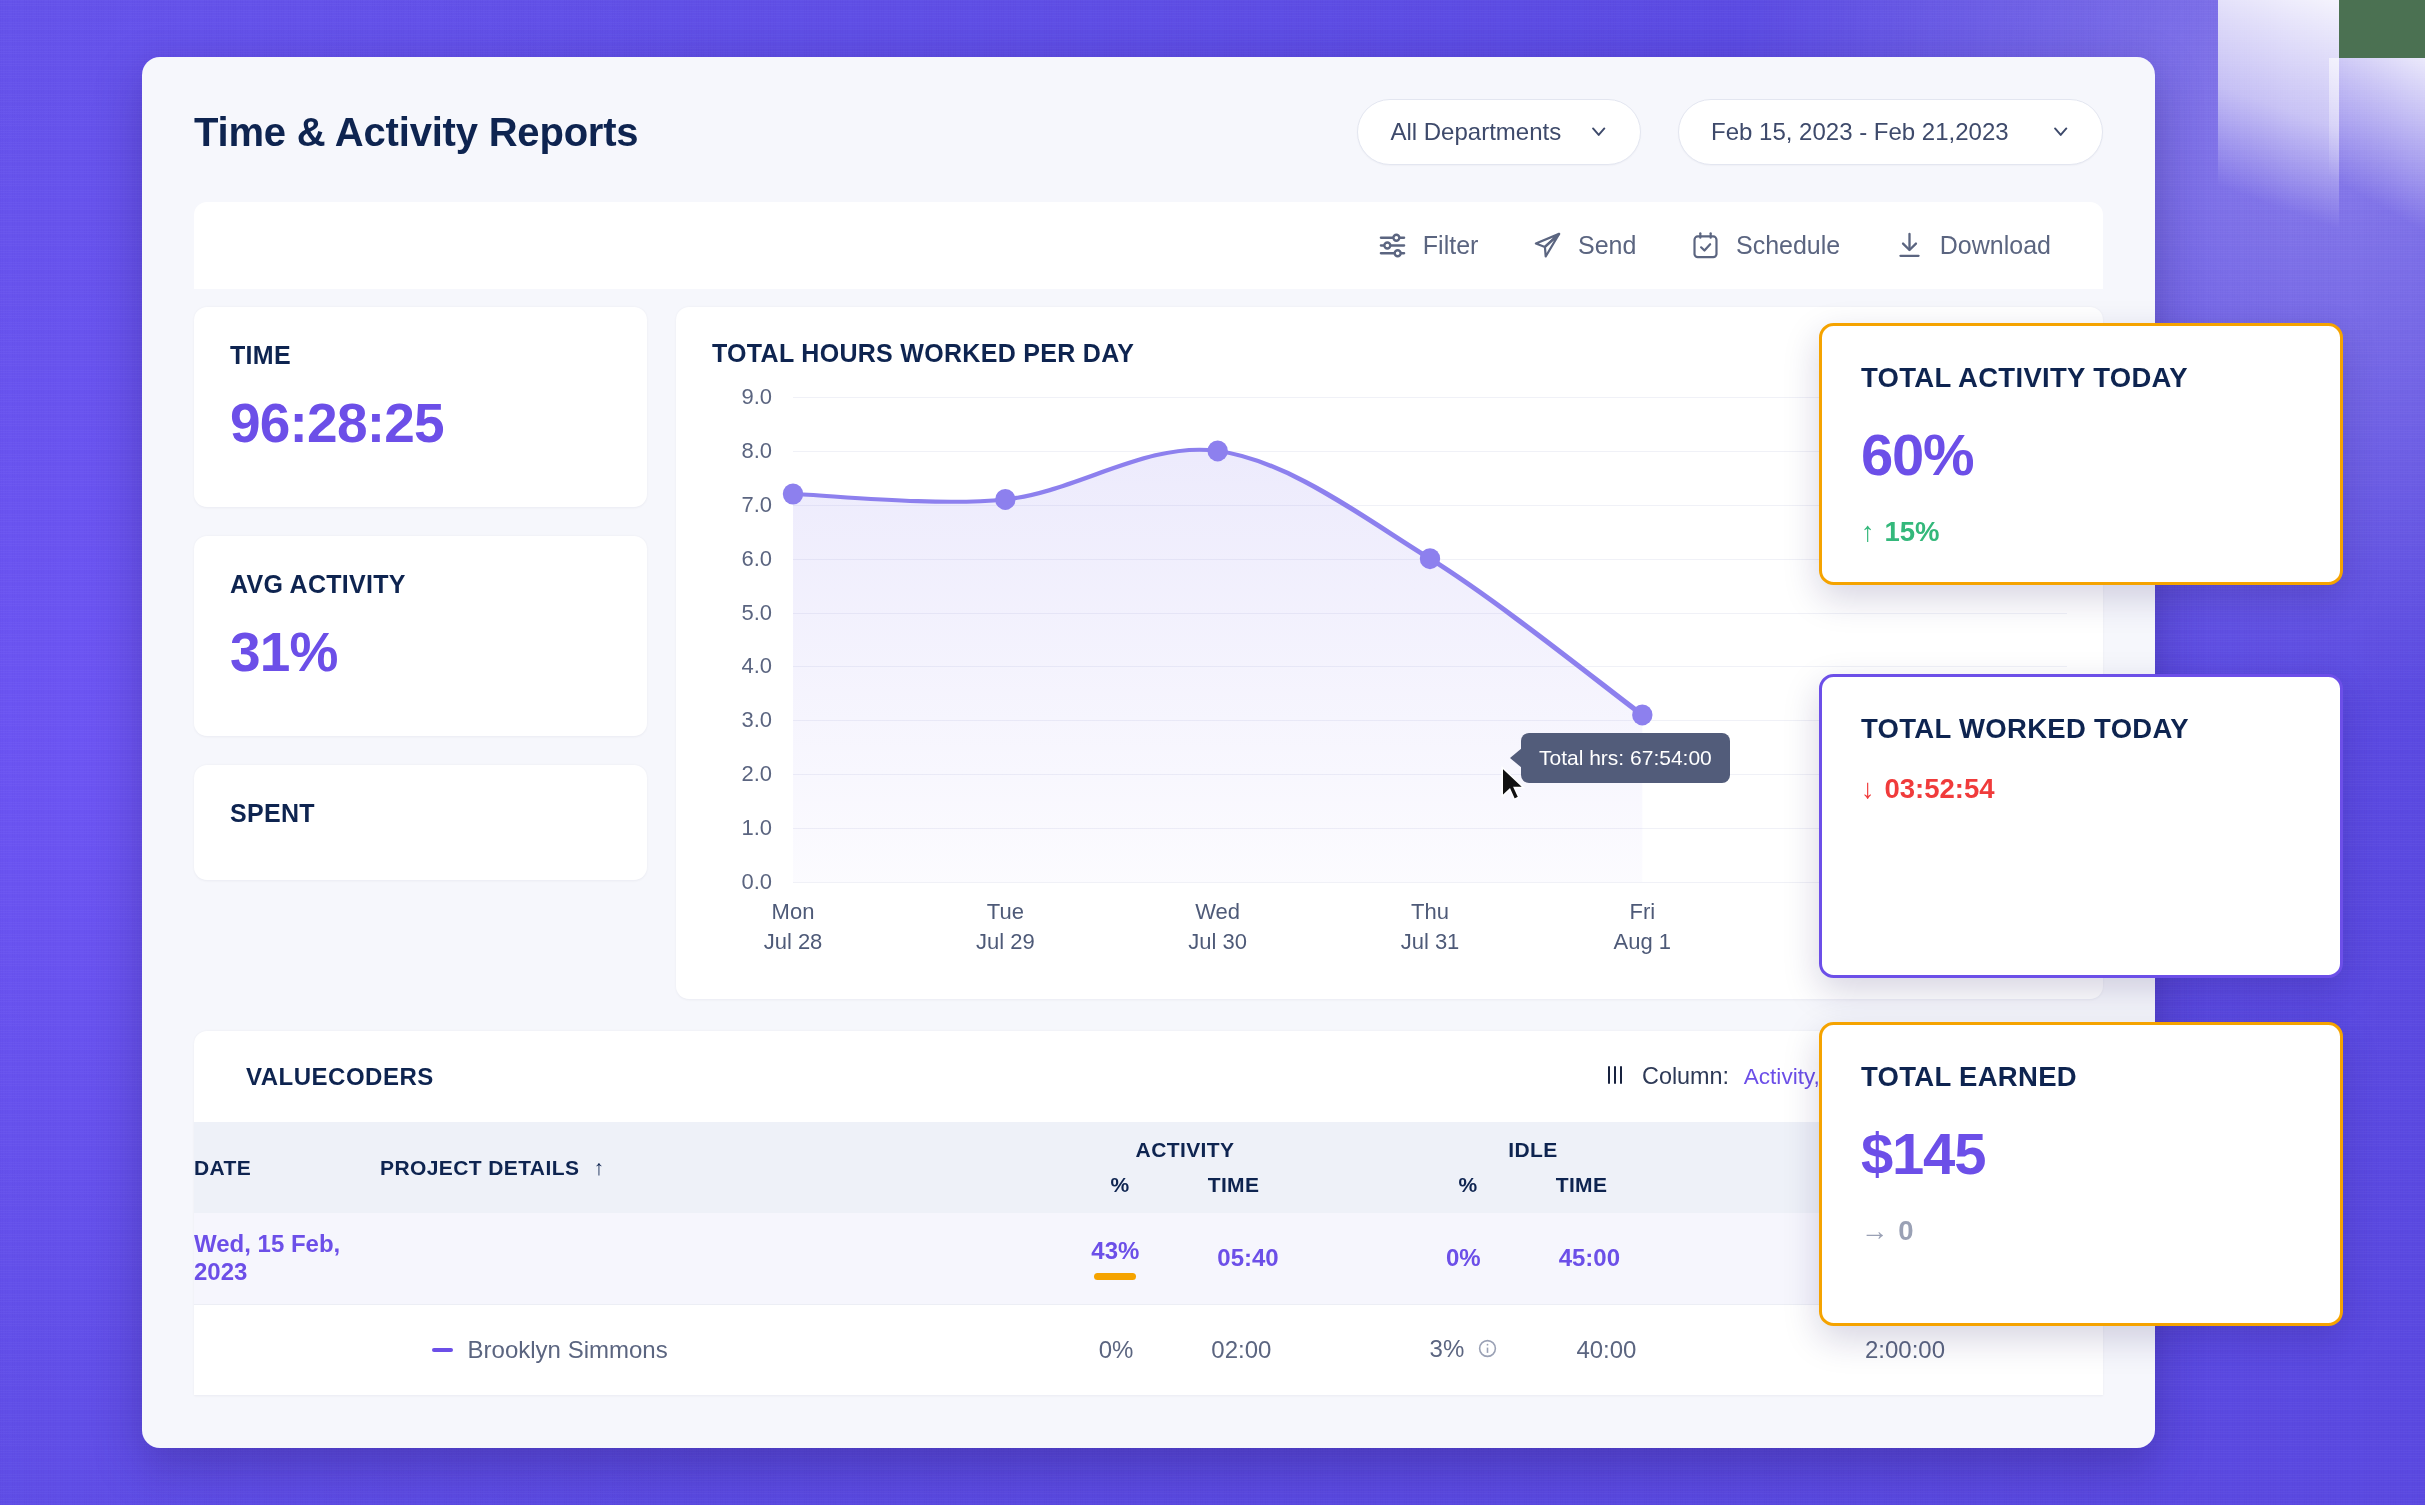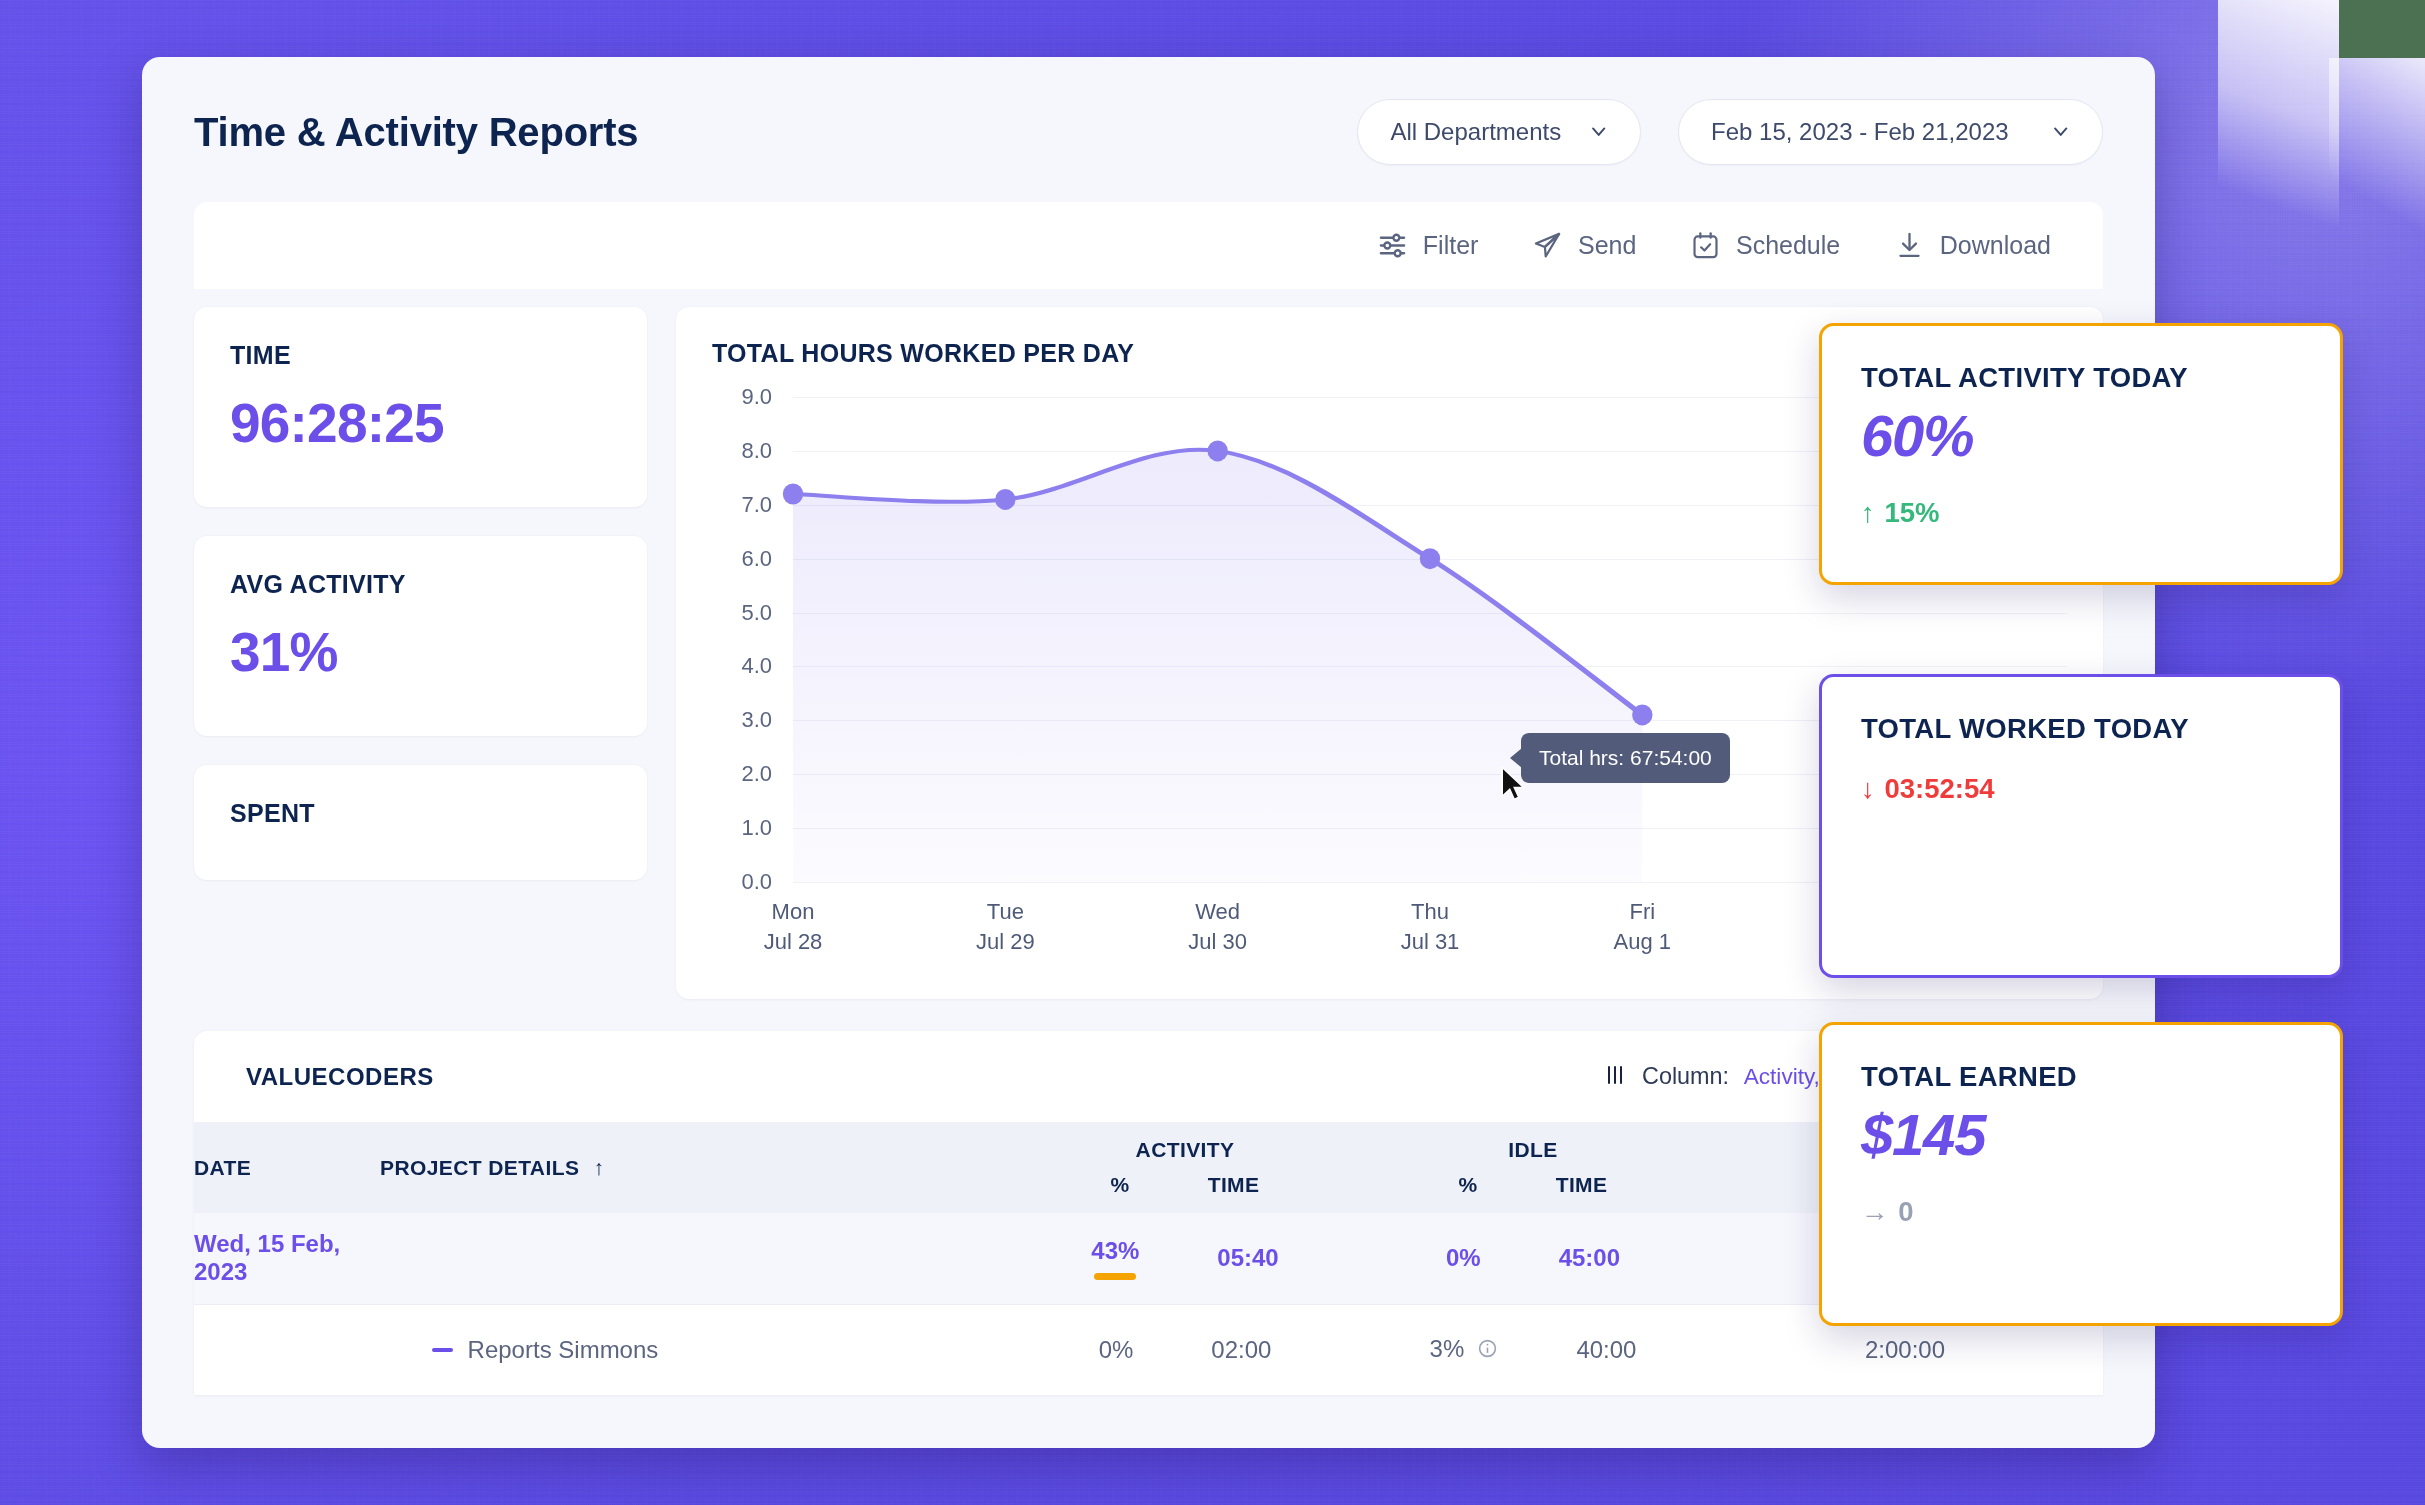--- a/index.html
+++ b/index.html
@@ -212,21 +212,21 @@
   .float-card{
     position:absolute; z-index:10;
     background:#fff; border-radius:14.6px;
     padding:36px 39px;
     box-shadow:0 13px 36px rgba(30,15,90,.18);
   }
   .fc-label{
     font-size:27.5px; font-weight:700; color:#0e2450; letter-spacing:0.3px;
   }
   .fc-value{
-    margin-top:8px; font-size:58px; font-weight:700; letter-spacing:-1.2px; color:#6c4fe8;font-style:italic;
+    margin-top:27px; font-size:58px; font-weight:700; letter-spacing:-1.2px; color:#6c4fe8;
   }
   .fc-delta{
     margin-top:27.5px; font-size:27.5px; font-weight:700;
     display:flex; align-items:center; gap:9.7px;
   }
   #card-activity{ left:1819px; top:323px; width:524px; height:262px; border:3.2px solid #f5a300; }
   #card-worked{ left:1819px; top:674px; width:524px; height:304px; border:3.2px solid #6c4fe8; }
   #card-earned{ left:1819px; top:1022px; width:524px; height:304px; border:3.2px solid #f5a300; }
   .up{ color:#34b87b; }
   .down{ color:#f03b3b; }
@@ -464,21 +464,21 @@
               <span>45:00</span>
             </span>
           </td>
           <td class="cell-c">5:00:00</td>
         </tr>
         <tr class="member-row">
           <td class="cell-l"></td>
           <td>
             <span class="member-name">
               <span class="dash"></span>
-              <span>Reports Simmons</span>
+              <span>Brooklyn Simmons</span>
             </span>
           </td>
           <td class="cell-c">
             <span style="display:inline-flex; align-items:center; gap:78px;">
               <span>0%</span>
               <span>02:00</span>
             </span>
           </td>
           <td class="cell-c">
             <span style="display:inline-flex; align-items:center; gap:78px;">

